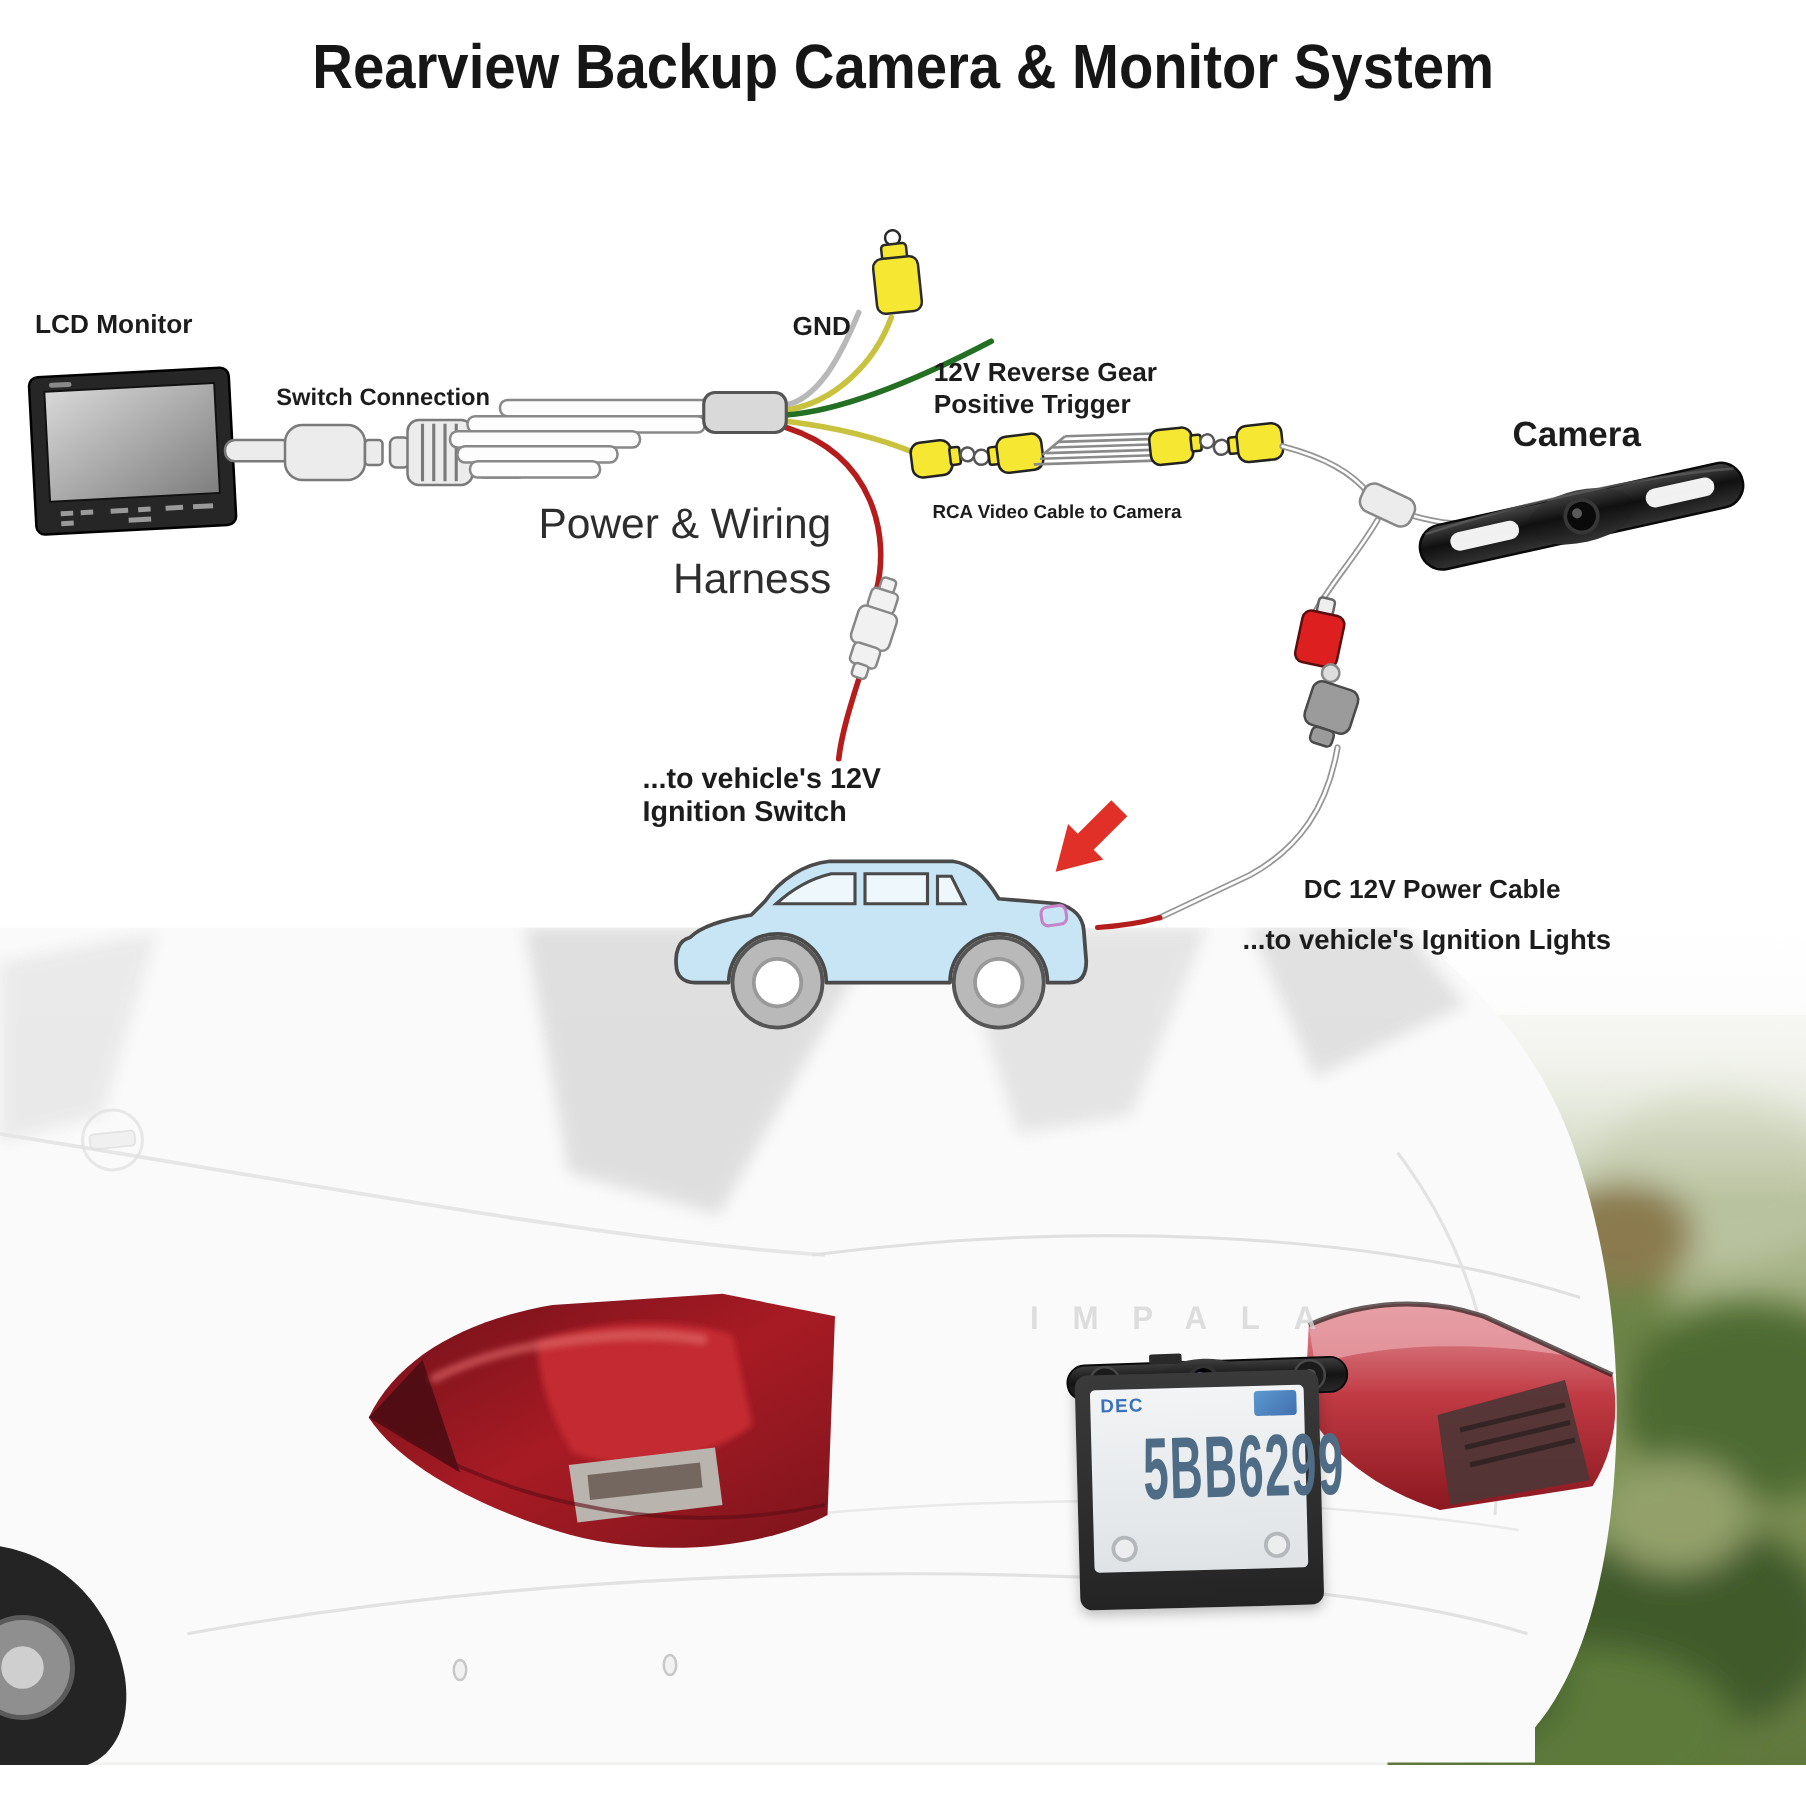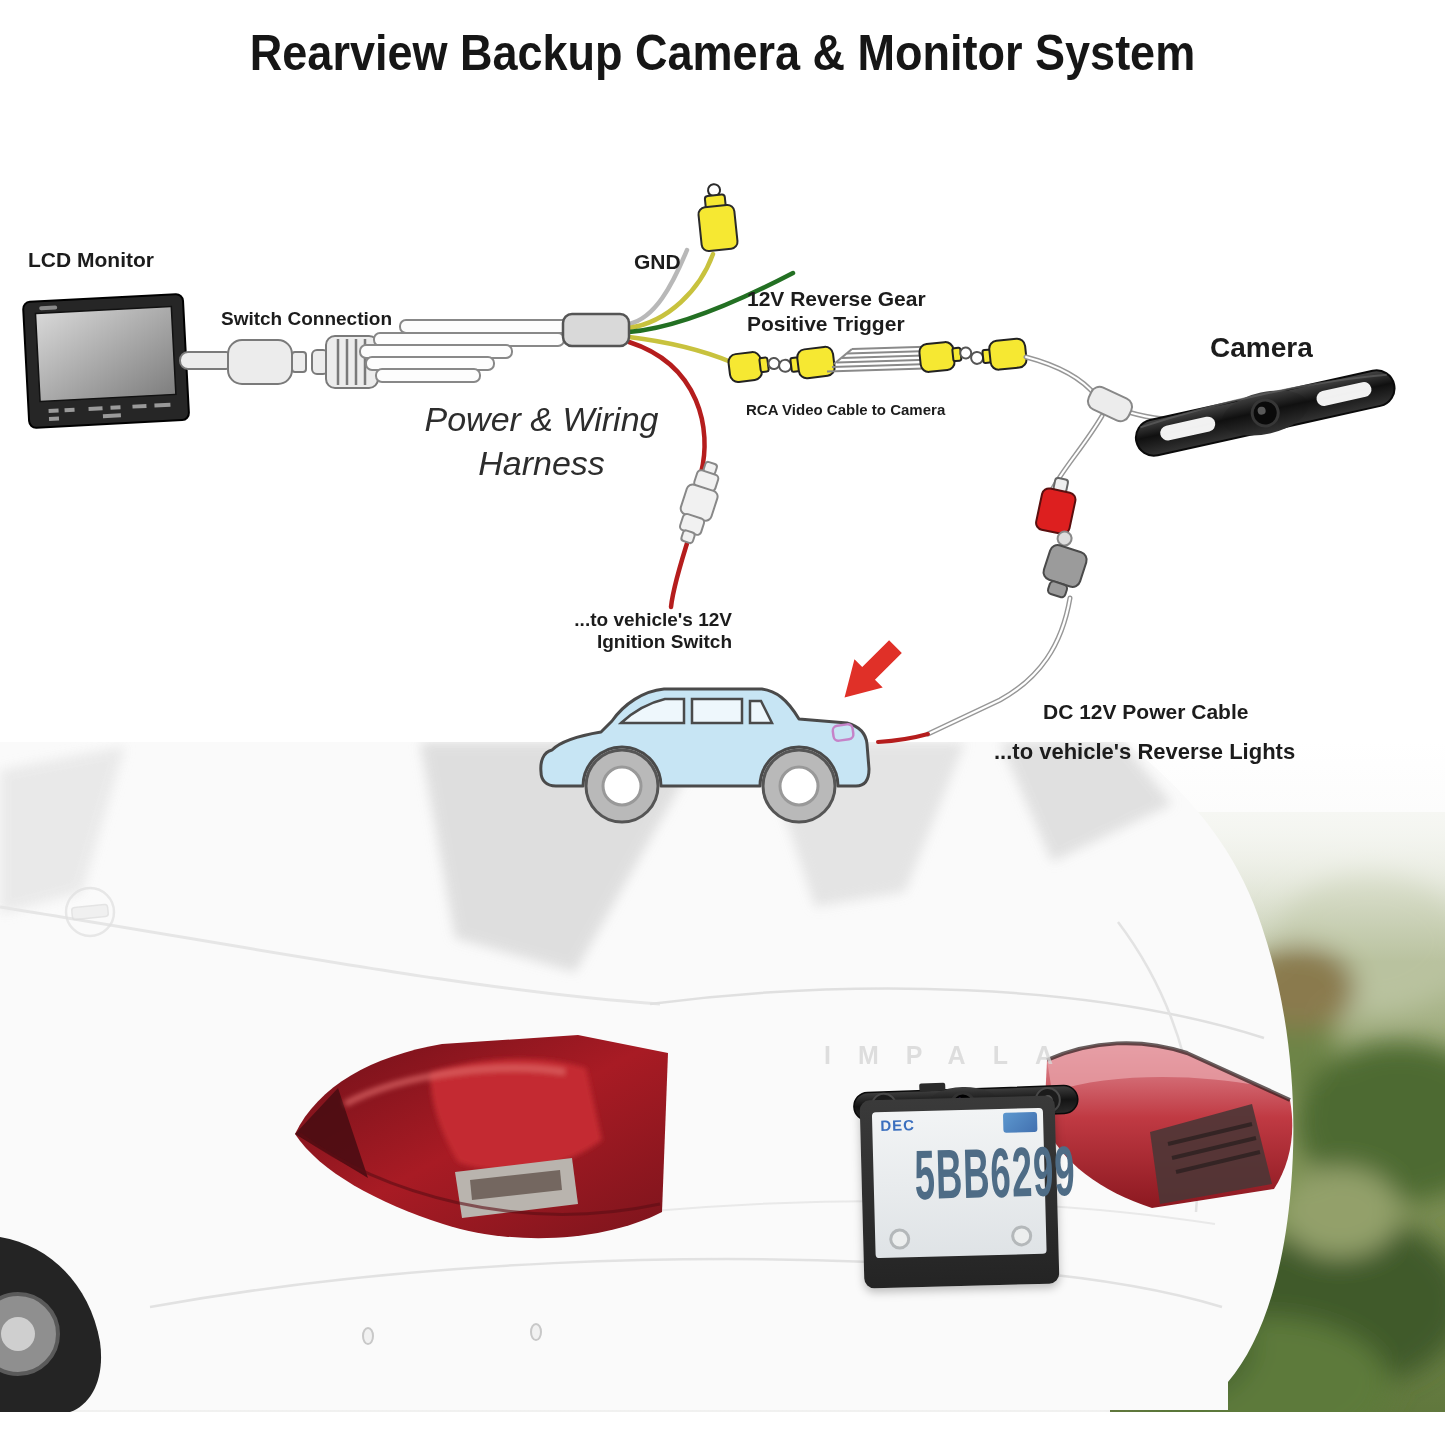--- a/index.html
+++ b/index.html
@@ -13,23 +13,23 @@
     top:24px; left:0; right:0; text-align:center;
     font-size:50px; font-weight:700; letter-spacing:0px;
     transform:scaleX(0.9); color:#161616;
   }
   #lbl-optional { left:597px; top:126px; width:228px; text-align:center; font-size:21px; font-weight:700; }
   #lbl-gnd      { left:634px; top:250px; font-size:21px; font-weight:700; }
   #lbl-trigger  { left:747px; top:240px; font-size:21px; font-weight:700;margin-top:47px; }
   #lbl-lcd      { left:28px;  top:248px; font-size:21px; font-weight:700; }
   #lbl-powconn  { left:221px; top:308px; font-size:19px; font-weight:700; }
   #lbl-camera   { left:1210px; top:331px; font-size:28px; font-weight:700; }
-  #lbl-harness  { left:418px; top:397px; width:247px; text-align:center; font-size:34px; font-weight:400; color:#2d2d2d; line-height:1.3;font-style:italic; }
+  #lbl-harness  { left:418px; top:397px; width:247px; text-align:right; font-size:34px; font-weight:400; color:#2d2d2d; line-height:1.3; }
   #lbl-rca      { left:746px; top:401px; font-size:15px; font-weight:700; }
-  #lbl-ignition { left:514px; top:609px; width:218px; text-align:right; font-size:19px; font-weight:700; }
+  #lbl-ignition { left:514px; top:609px; width:218px; text-align:left; font-size:23px; font-weight:700; }
   #lbl-dc       { left:1043px; top:700px; font-size:21px; font-weight:700; }
   #lbl-revlight { left:994px; top:739px; font-size:22px; font-weight:700; }
 
   
   #photo {
     position:absolute; left:0; top:742px; width:1445px; height:703px;
     background:linear-gradient(180deg,#ffffff 0%, #f6f6f5 30%, #ececeb 75%, #f2f2f1 100%);
   }
   #photo svg { position:absolute; left:0; top:0; }
 
@@ -388,14 +388,14 @@
 Positive Trigger</div>
   <div class="lbl" id="lbl-lcd">LCD Monitor</div>
   <div class="lbl" id="lbl-powconn">Switch Connection</div>
   <div class="lbl" id="lbl-camera">Camera</div>
   <div class="lbl" id="lbl-harness">Power &amp; Wiring
 Harness</div>
   <div class="lbl" id="lbl-rca">RCA Video Cable to Camera</div>
   <div class="lbl" id="lbl-ignition">...to vehicle's 12V
 Ignition Switch</div>
   <div class="lbl" id="lbl-dc">DC 12V Power Cable</div>
-  <div class="lbl" id="lbl-revlight">...to vehicle's Reverse Lights</div>
+  <div class="lbl" id="lbl-revlight">...to vehicle's Ignition Lights</div>
 </div>
 
 </body></html>

